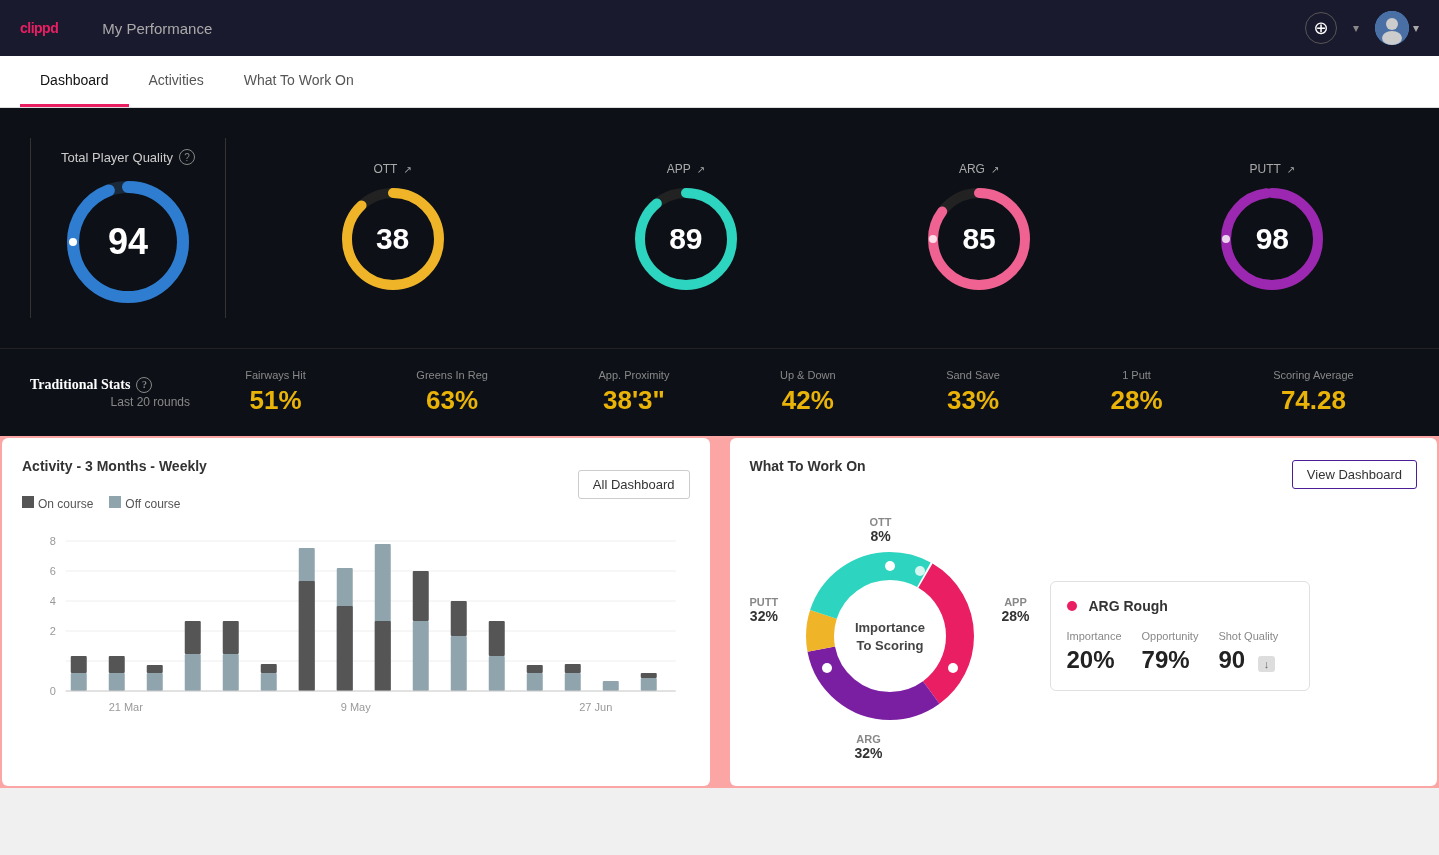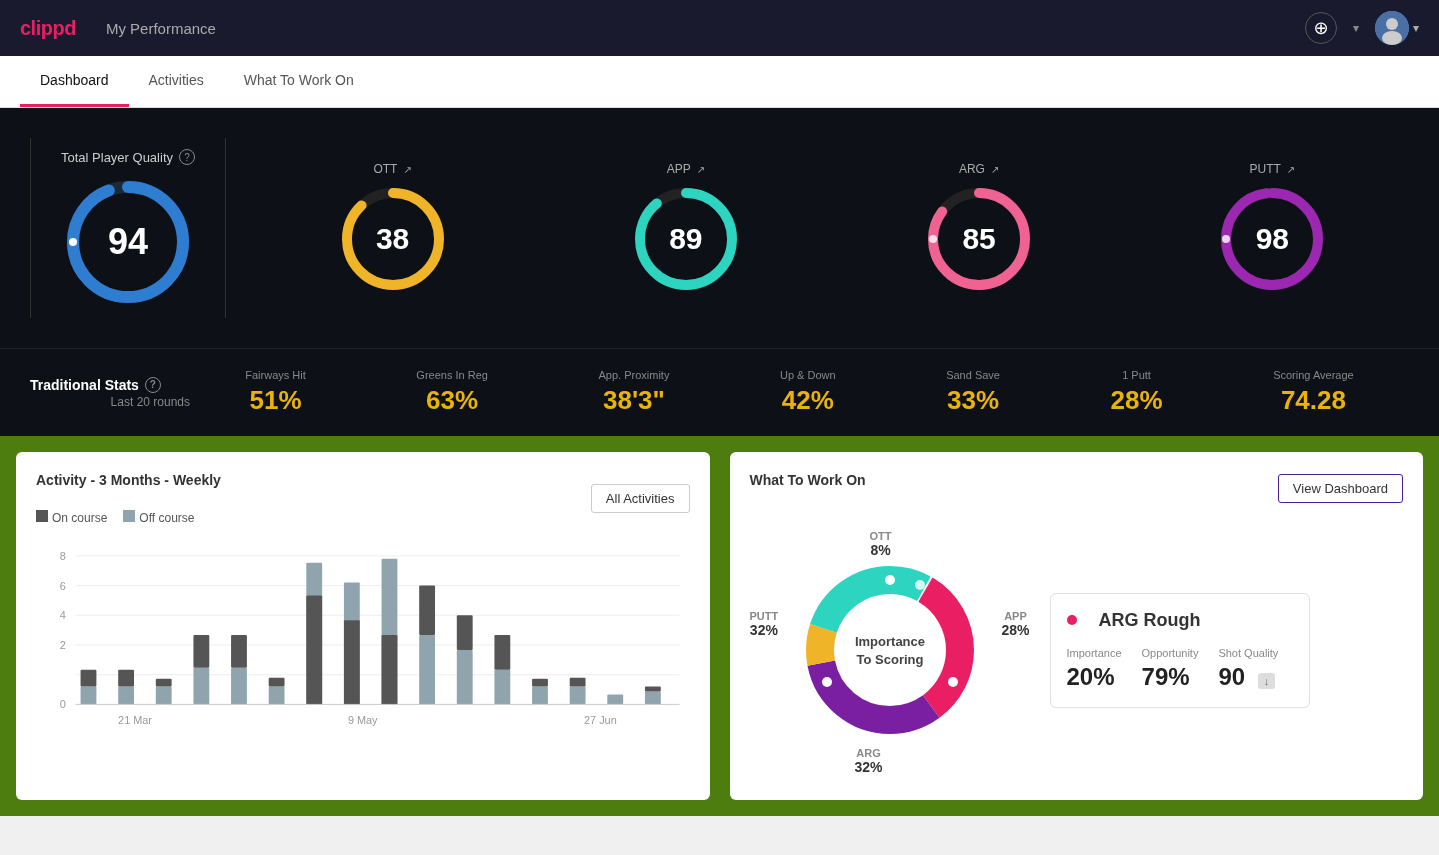--- a/index.html
+++ b/index.html
@@ -8,24 +8,24 @@
     
     .header {
       background: #1a1a2e;
       display: flex;
       align-items: center;
       padding: 0 20px;
       height: 56px;
       color: white;
     }
     .logo {
-      font-size: 20px;
+      font-size: 14px;
       font-weight: 700;
       color: #e91e63;
-      margin-right: 30px;
+      margin-right: 44px;
       letter-spacing: -0.5px;
     }
     .header-title {
       color: #aaa;
       font-size: 15px;
     }
     .header-actions {
       margin-left: auto;
       display: flex;
       align-items: center;
@@ -207,20 +207,21 @@
     .stat-label-section {
       min-width: 160px;
     }
     .stat-label-section .label {
       font-size: 14px;
       font-weight: 600;
       color: white;
       display: flex;
       align-items: center;
       gap: 6px;
+      font-family: Liberation Serif, serif;
     }
     .stat-label-section .sublabel {
       font-size: 12px;
       color: #888;
       margin-top: 2px;
       text-align: right;
     }
     .stats-values {
       display: flex;
       flex: 1;
@@ -239,22 +240,22 @@
     .stat-val .s-value {
       font-size: 26px;
       font-weight: 700;
       color: #eab308;
     }
 
     
     .bottom-panels {
       display: flex;
       gap: 20px;
-      padding: 16px;
-      background: #4d7c0f;
+      padding: 2px;
+      background: #fca5a5;
     }
     .panel {
       background: white;
       border-radius: 6px;
       padding: 20px;
       flex: 1;
     }
     .panel-title {
       font-size: 14px;
       font-weight: 600;
@@ -325,22 +326,22 @@
     
     .info-card {
       border: 1px solid #e0e0e0;
       border-radius: 6px;
       padding: 16px;
       min-width: 260px;
     }
     .info-card-title {
       display: flex;
       align-items: center;
-      gap: 22px;
-      font-size: 18px;
+      gap: 12px;
+      font-size: 14px;
       font-weight: 600;
       margin-bottom: 16px;
     }
     .pink-dot {
       width: 10px;
       height: 10px;
       border-radius: 50%;
       background: #e91e63;
       flex-shrink: 0;
     }
@@ -557,21 +558,21 @@
         <span class="panel-title">Activity - 3 Months - Weekly</span>
         <div class="chart-legend">
           <span>
             <span class="legend-dot" style="background:#555;"></span>On course
           </span>
           <span>
             <span class="legend-dot" style="background:#90a4ae;"></span>Off course
           </span>
         </div>
       </div>
-      <button class="all-activities-btn">All Activities</button>
+      <button class="all-activities-btn">All Dashboard</button>
     </div>
 
     <div class="chart-area">
       <svg width="100%" height="220" viewBox="0 0 660 220">
 
         <line x1="40" y1="20" x2="650" y2="20" stroke="#eee" stroke-width="1"></line>
         <line x1="40" y1="50" x2="650" y2="50" stroke="#eee" stroke-width="1"></line>
         <line x1="40" y1="80" x2="650" y2="80" stroke="#eee" stroke-width="1"></line>
         <line x1="40" y1="110" x2="650" y2="110" stroke="#eee" stroke-width="1"></line>
         <line x1="40" y1="140" x2="650" y2="140" stroke="#eee" stroke-width="1"></line>

